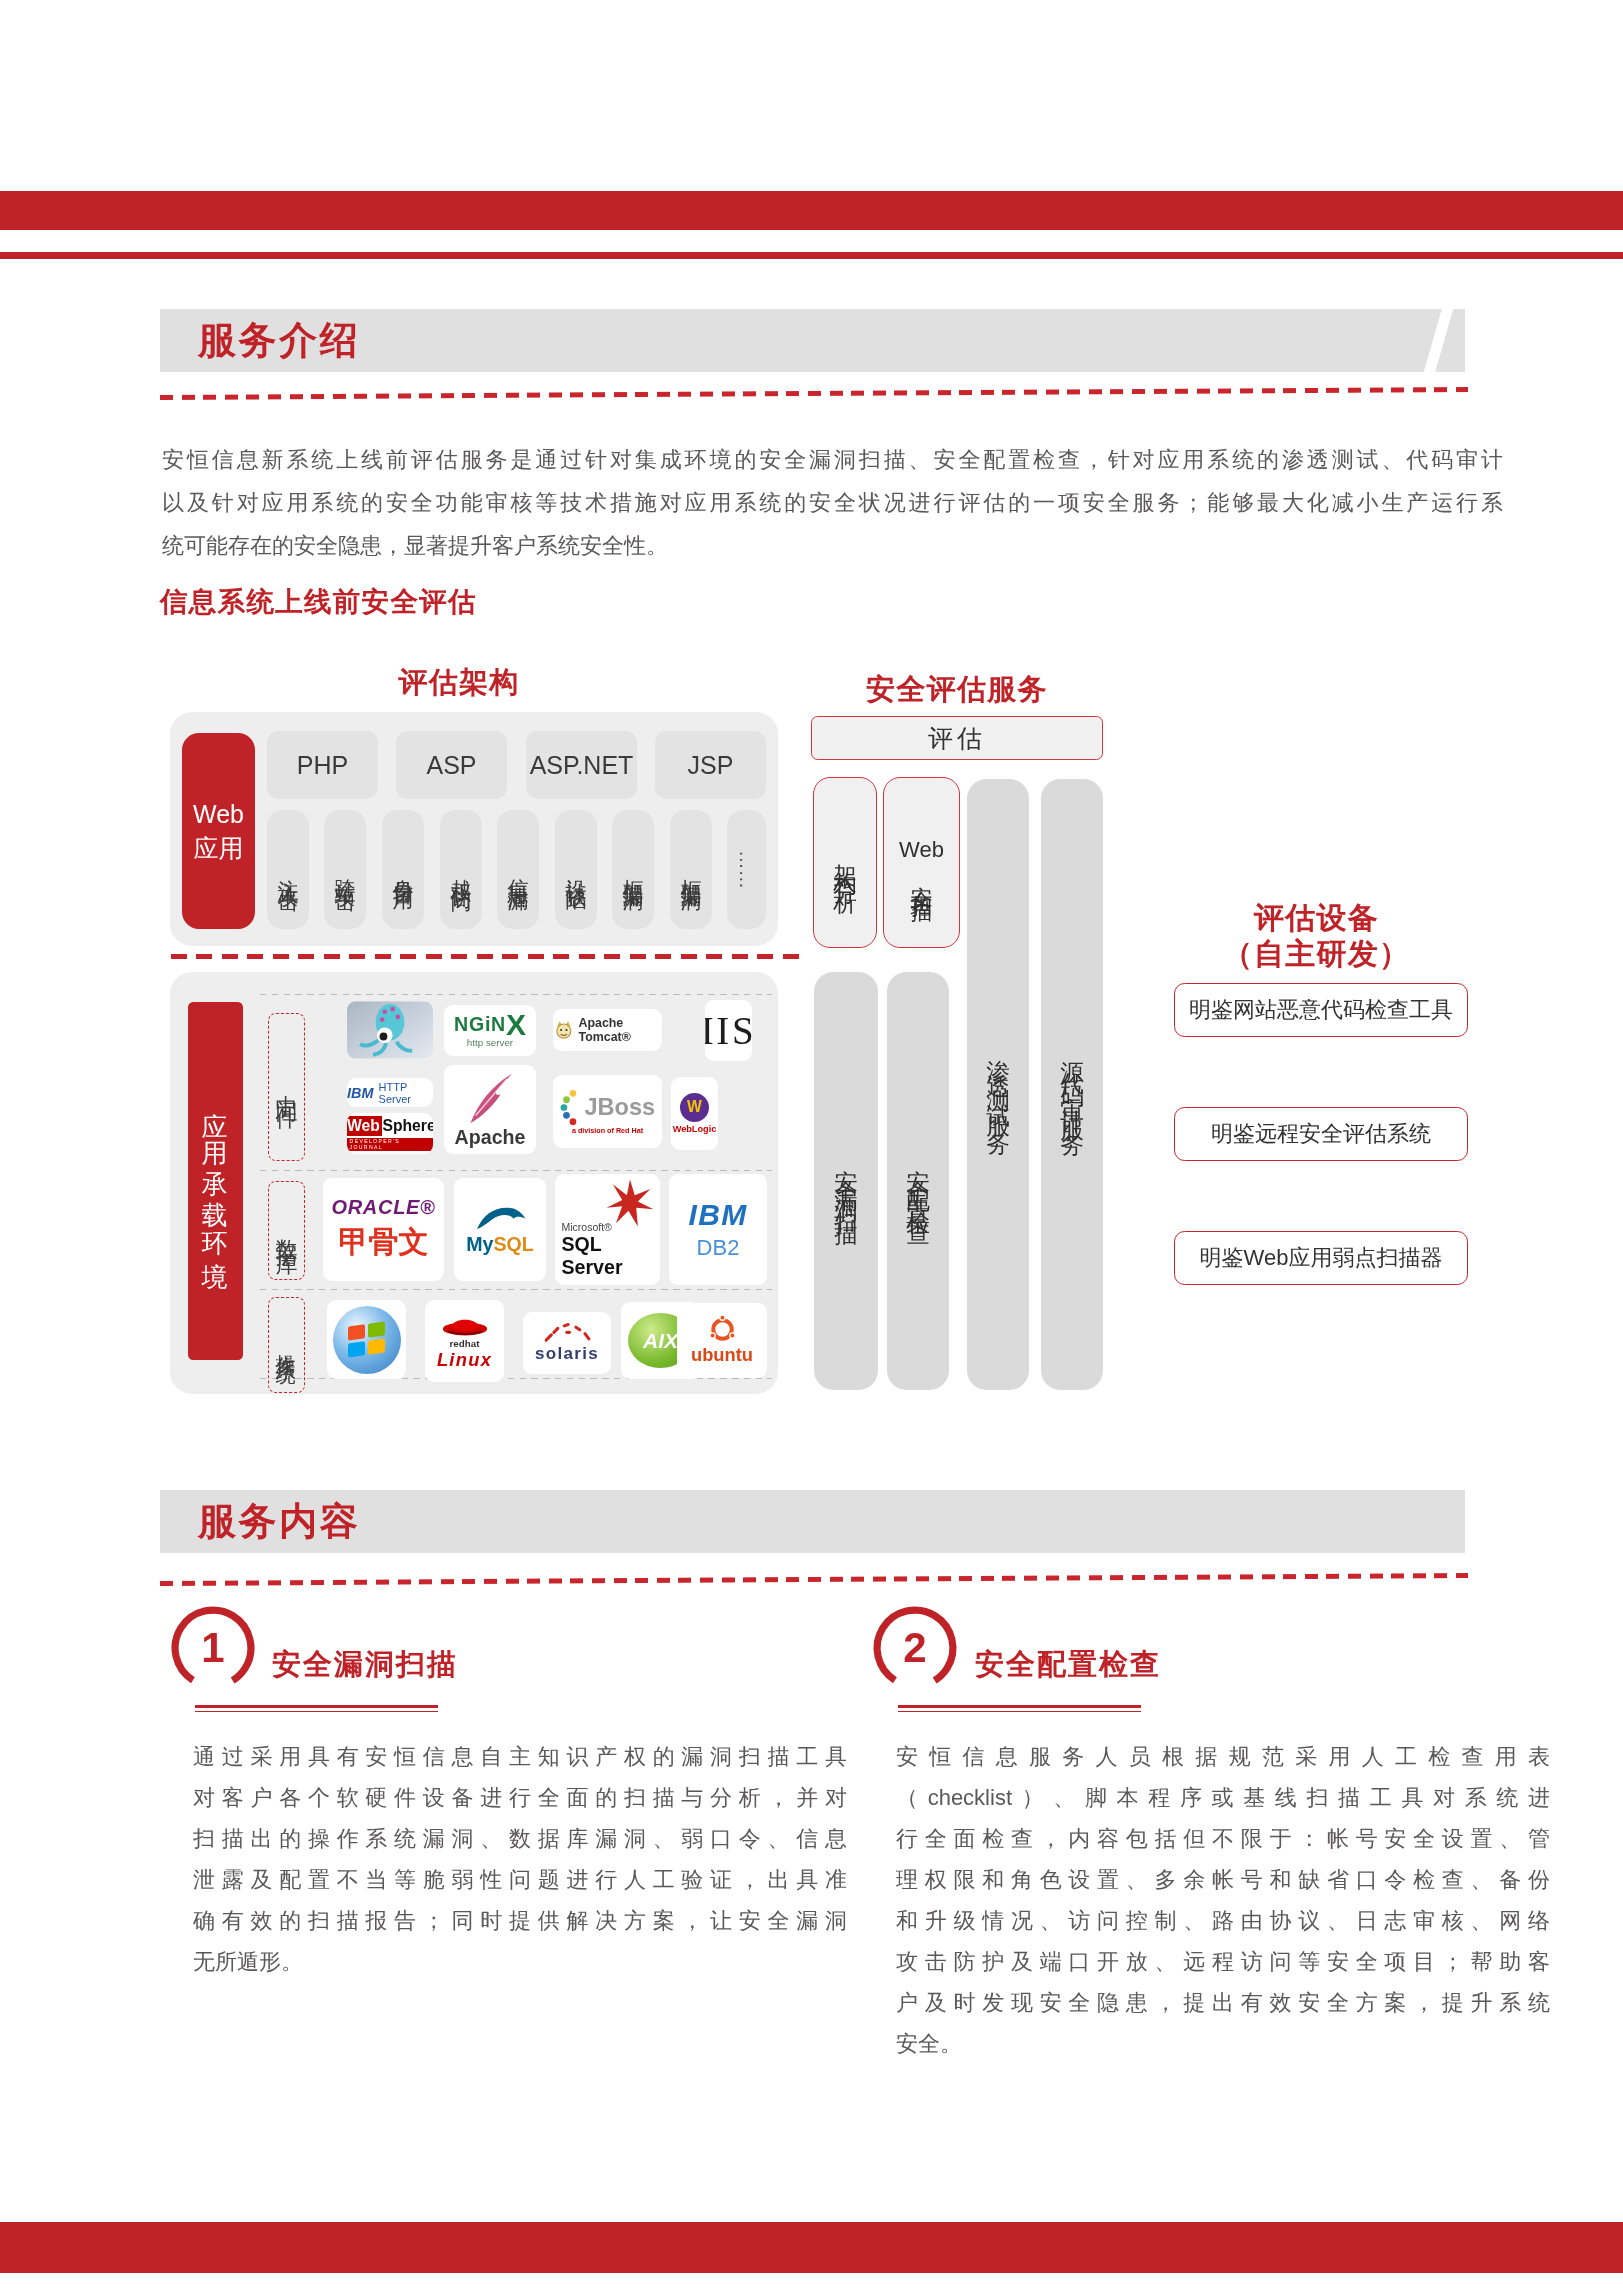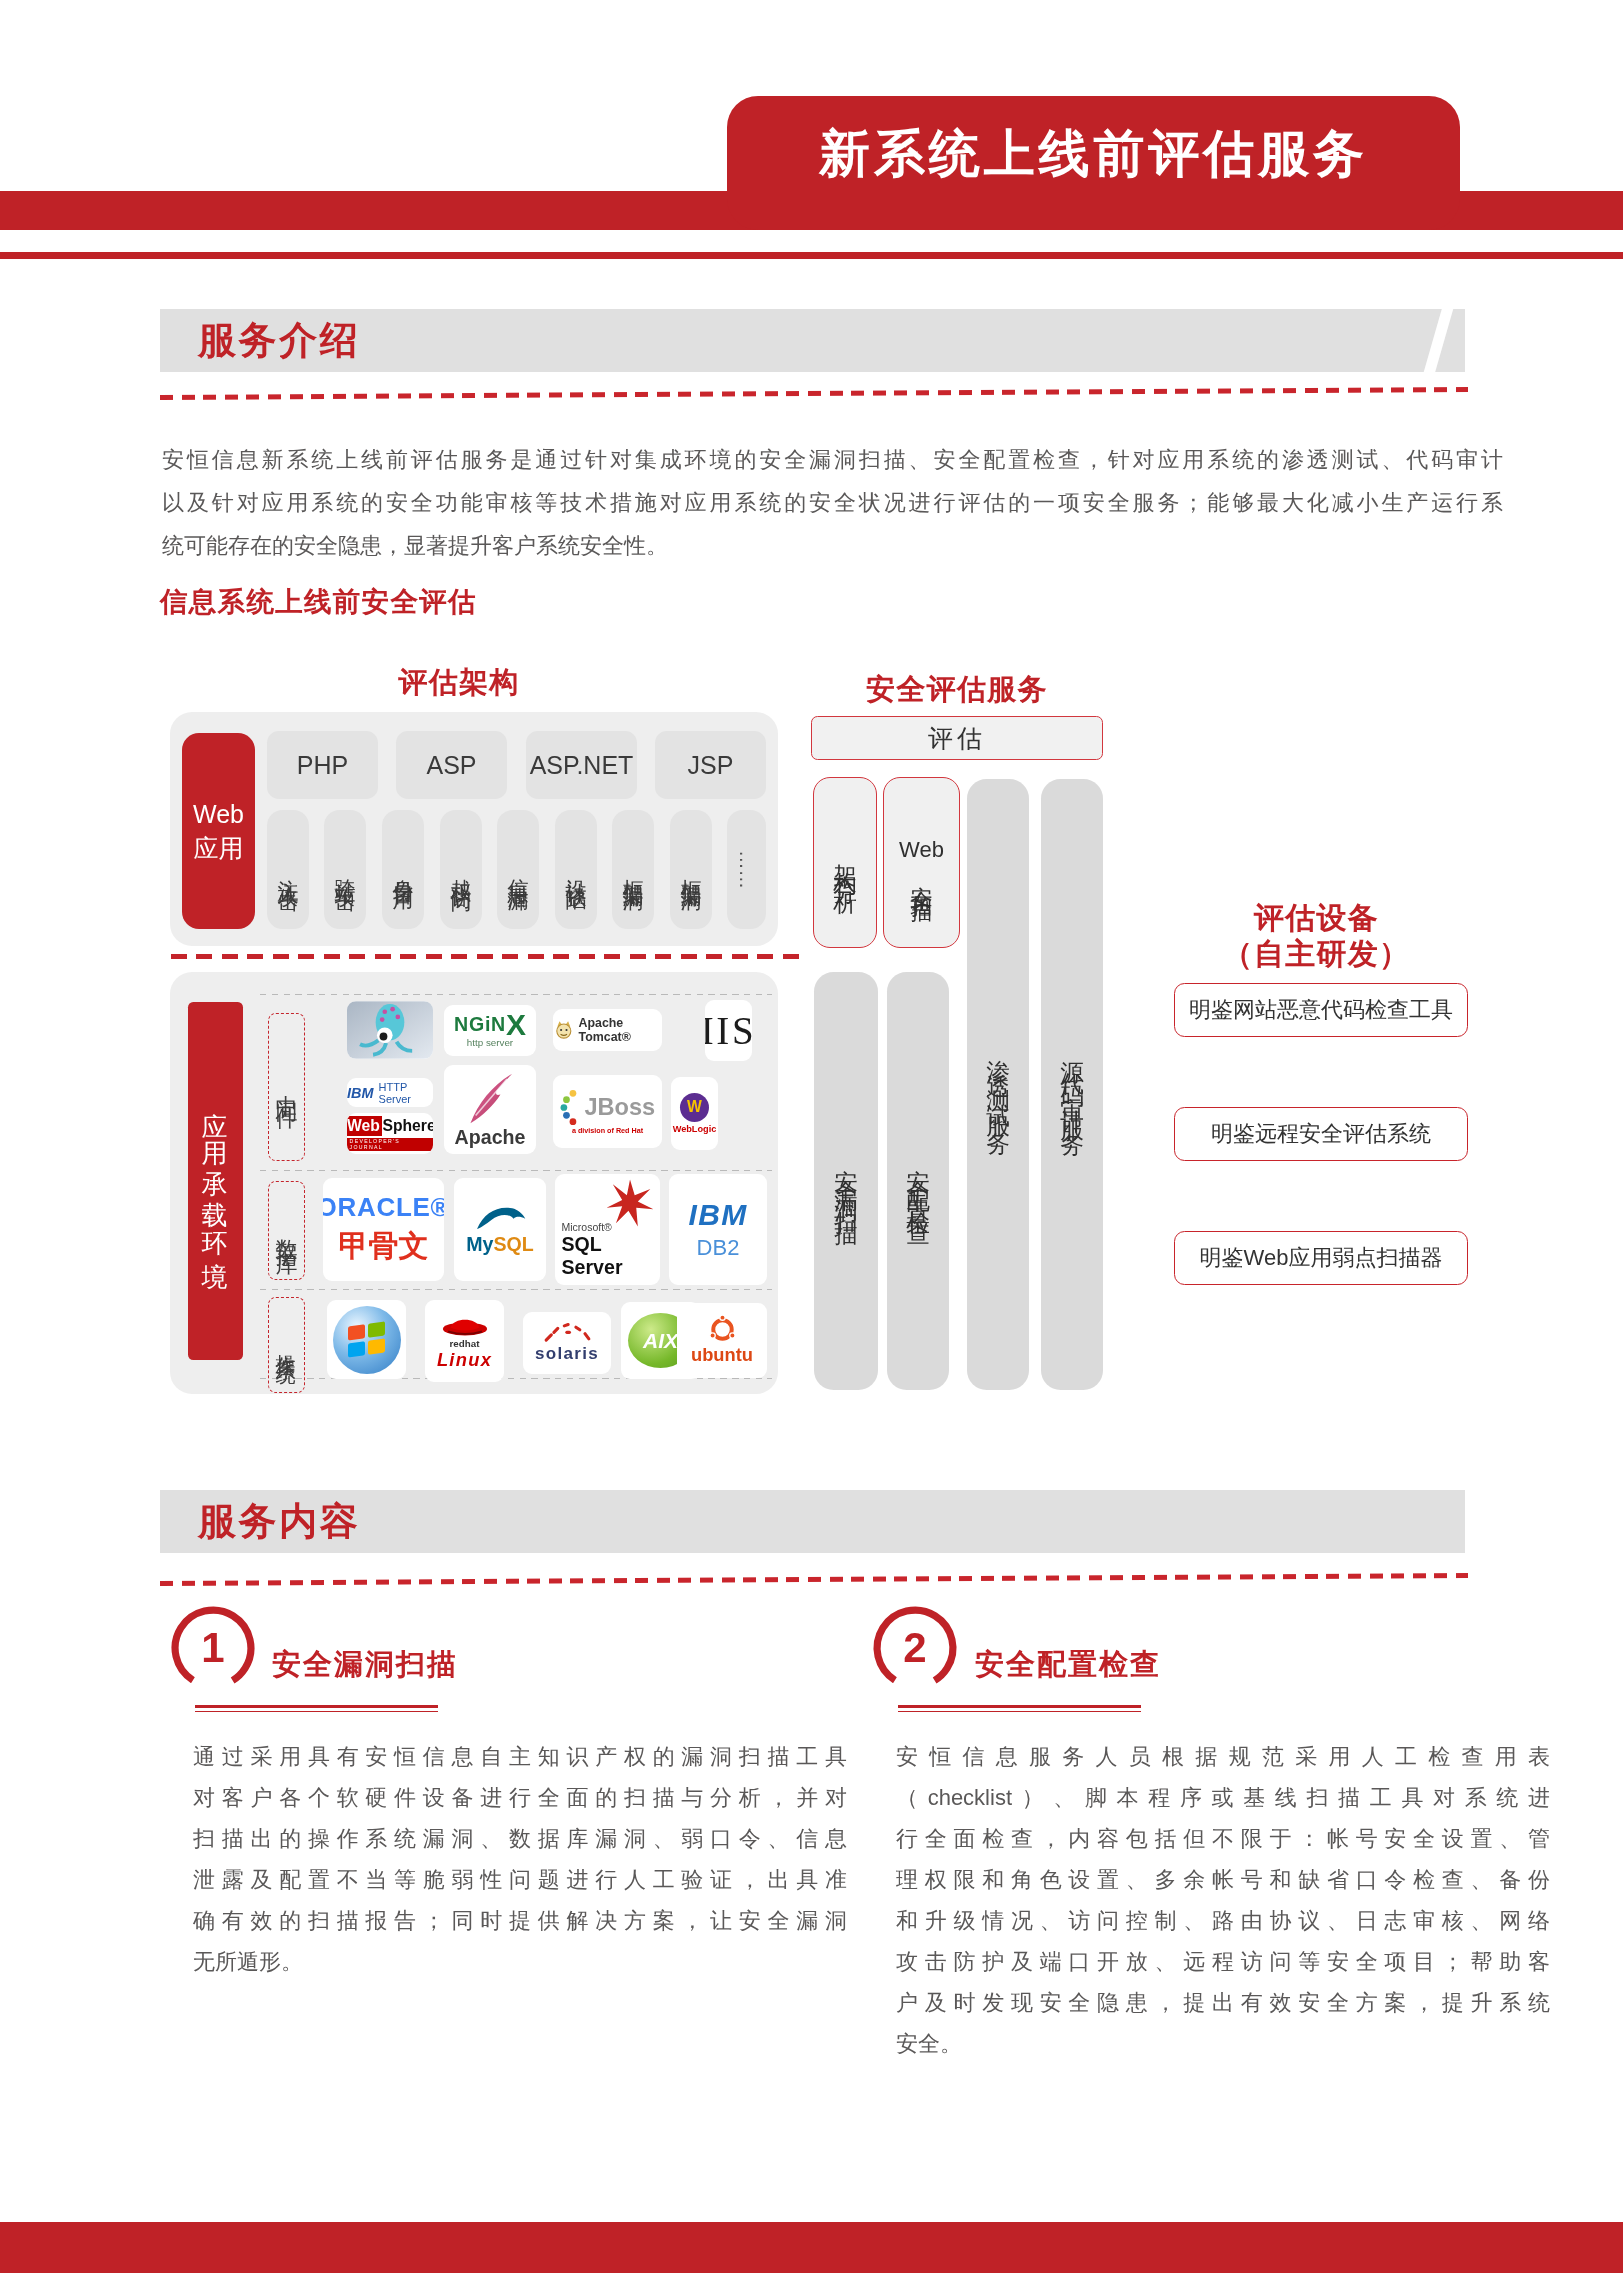--- a/index.html
+++ b/index.html
@@ -66,21 +66,21 @@
   .ibm-s{font-size:11px;color:#2257a8;}
   .ws-web{background:#c00000;color:#fff;font-weight:bold;font-size:15.7px;padding:1.3px 2.6px;}
   .ws-sph{color:#111;font-weight:bold;font-size:15.7px;}
   .ws-sub{background:#c00000;color:#fff;font-size:5.2px;letter-spacing:1.3px;padding:0.7px 2.6px;margin-top:1.3px;}
   .apa-text{font-size:19.6px;font-weight:bold;color:#3a3a3a;}
   .jb-name{font-size:23.6px;font-weight:bold;color:#9a9a9a;}
   .jb-sub{font-size:7.2px;font-weight:bold;color:#cc0000;}
   .wl-circle{width:29px;height:29px;border-radius:50%;background:#5c2d91;display:flex;align-items:center;justify-content:center;
              color:#f5c400;font-weight:bold;font-size:15.7px;}
   .wl-text{font-size:9.2px;font-weight:bold;color:#cc0000;margin-top:2.6px;}
-  .ora1{font-size:26px;font-weight:bold;color:#3b82f6;letter-spacing:0.7px;}
+  .ora1{font-size:20px;font-weight:bold;color:#701a75;letter-spacing:0.7px;font-style:italic;}
   .ora2{font-size:30px;font-weight:bold;color:#e0301e;margin-top:3.9px;}
   .my1{font-size:19.6px;font-weight:bold;color:#00618a;}
   .my2{font-size:19.6px;font-weight:bold;color:#df8a13;}
   .ms-b{font-size:10.5px;color:#444;}
   .ms-n{font-size:19.6px;font-weight:bold;color:#111;}
   .db2-b{font-size:30px;font-weight:bold;font-style:italic;color:#1f70c1;letter-spacing:1.3px;}
   .db2-n{font-size:22px;color:#4a90d9;margin-top:2.6px;}
   .win-orb{width:68px;height:68px;border-radius:50%;background:radial-gradient(circle at 35% 30%,#eaf6ff,#7db9e8 45%,#2f7bc4);
            display:flex;align-items:center;justify-content:center;}
   .win-flag{display:grid;grid-template-columns:17px 17px;grid-template-rows:14.4px 14.4px;gap:2.6px;transform:skewY(-8deg);}
@@ -111,23 +111,20 @@
   .para{width:654px;font-size:22px;line-height:41px;color:#5a5858;}
 
   .band-bottom{left:0;top:2222px;width:1623px;height:51px;background:#bf2227;}
 </style>
 </head>
 <body>
 
 <div class="page">
 
   <div class="abs band-top"></div>
-  <div class="abs title-box">
-    <span>新系统上线前评估服务</span>
-  </div>
   <div class="abs line-top"></div>
 
   <div class="abs sec-band" style="top:309px;">
     <span class="t">服务介绍</span>
     <div class="band-slash"></div>
   </div>
   <div class="abs dashline" style="top:391px;"></div>
 
   <div class="abs intro">
     <div class="jline">安恒信息新系统上线前评估服务是通过针对集成环境的安全漏洞扫描、安全配置检查，针对应用系统的渗透测试、代码审计</div>

